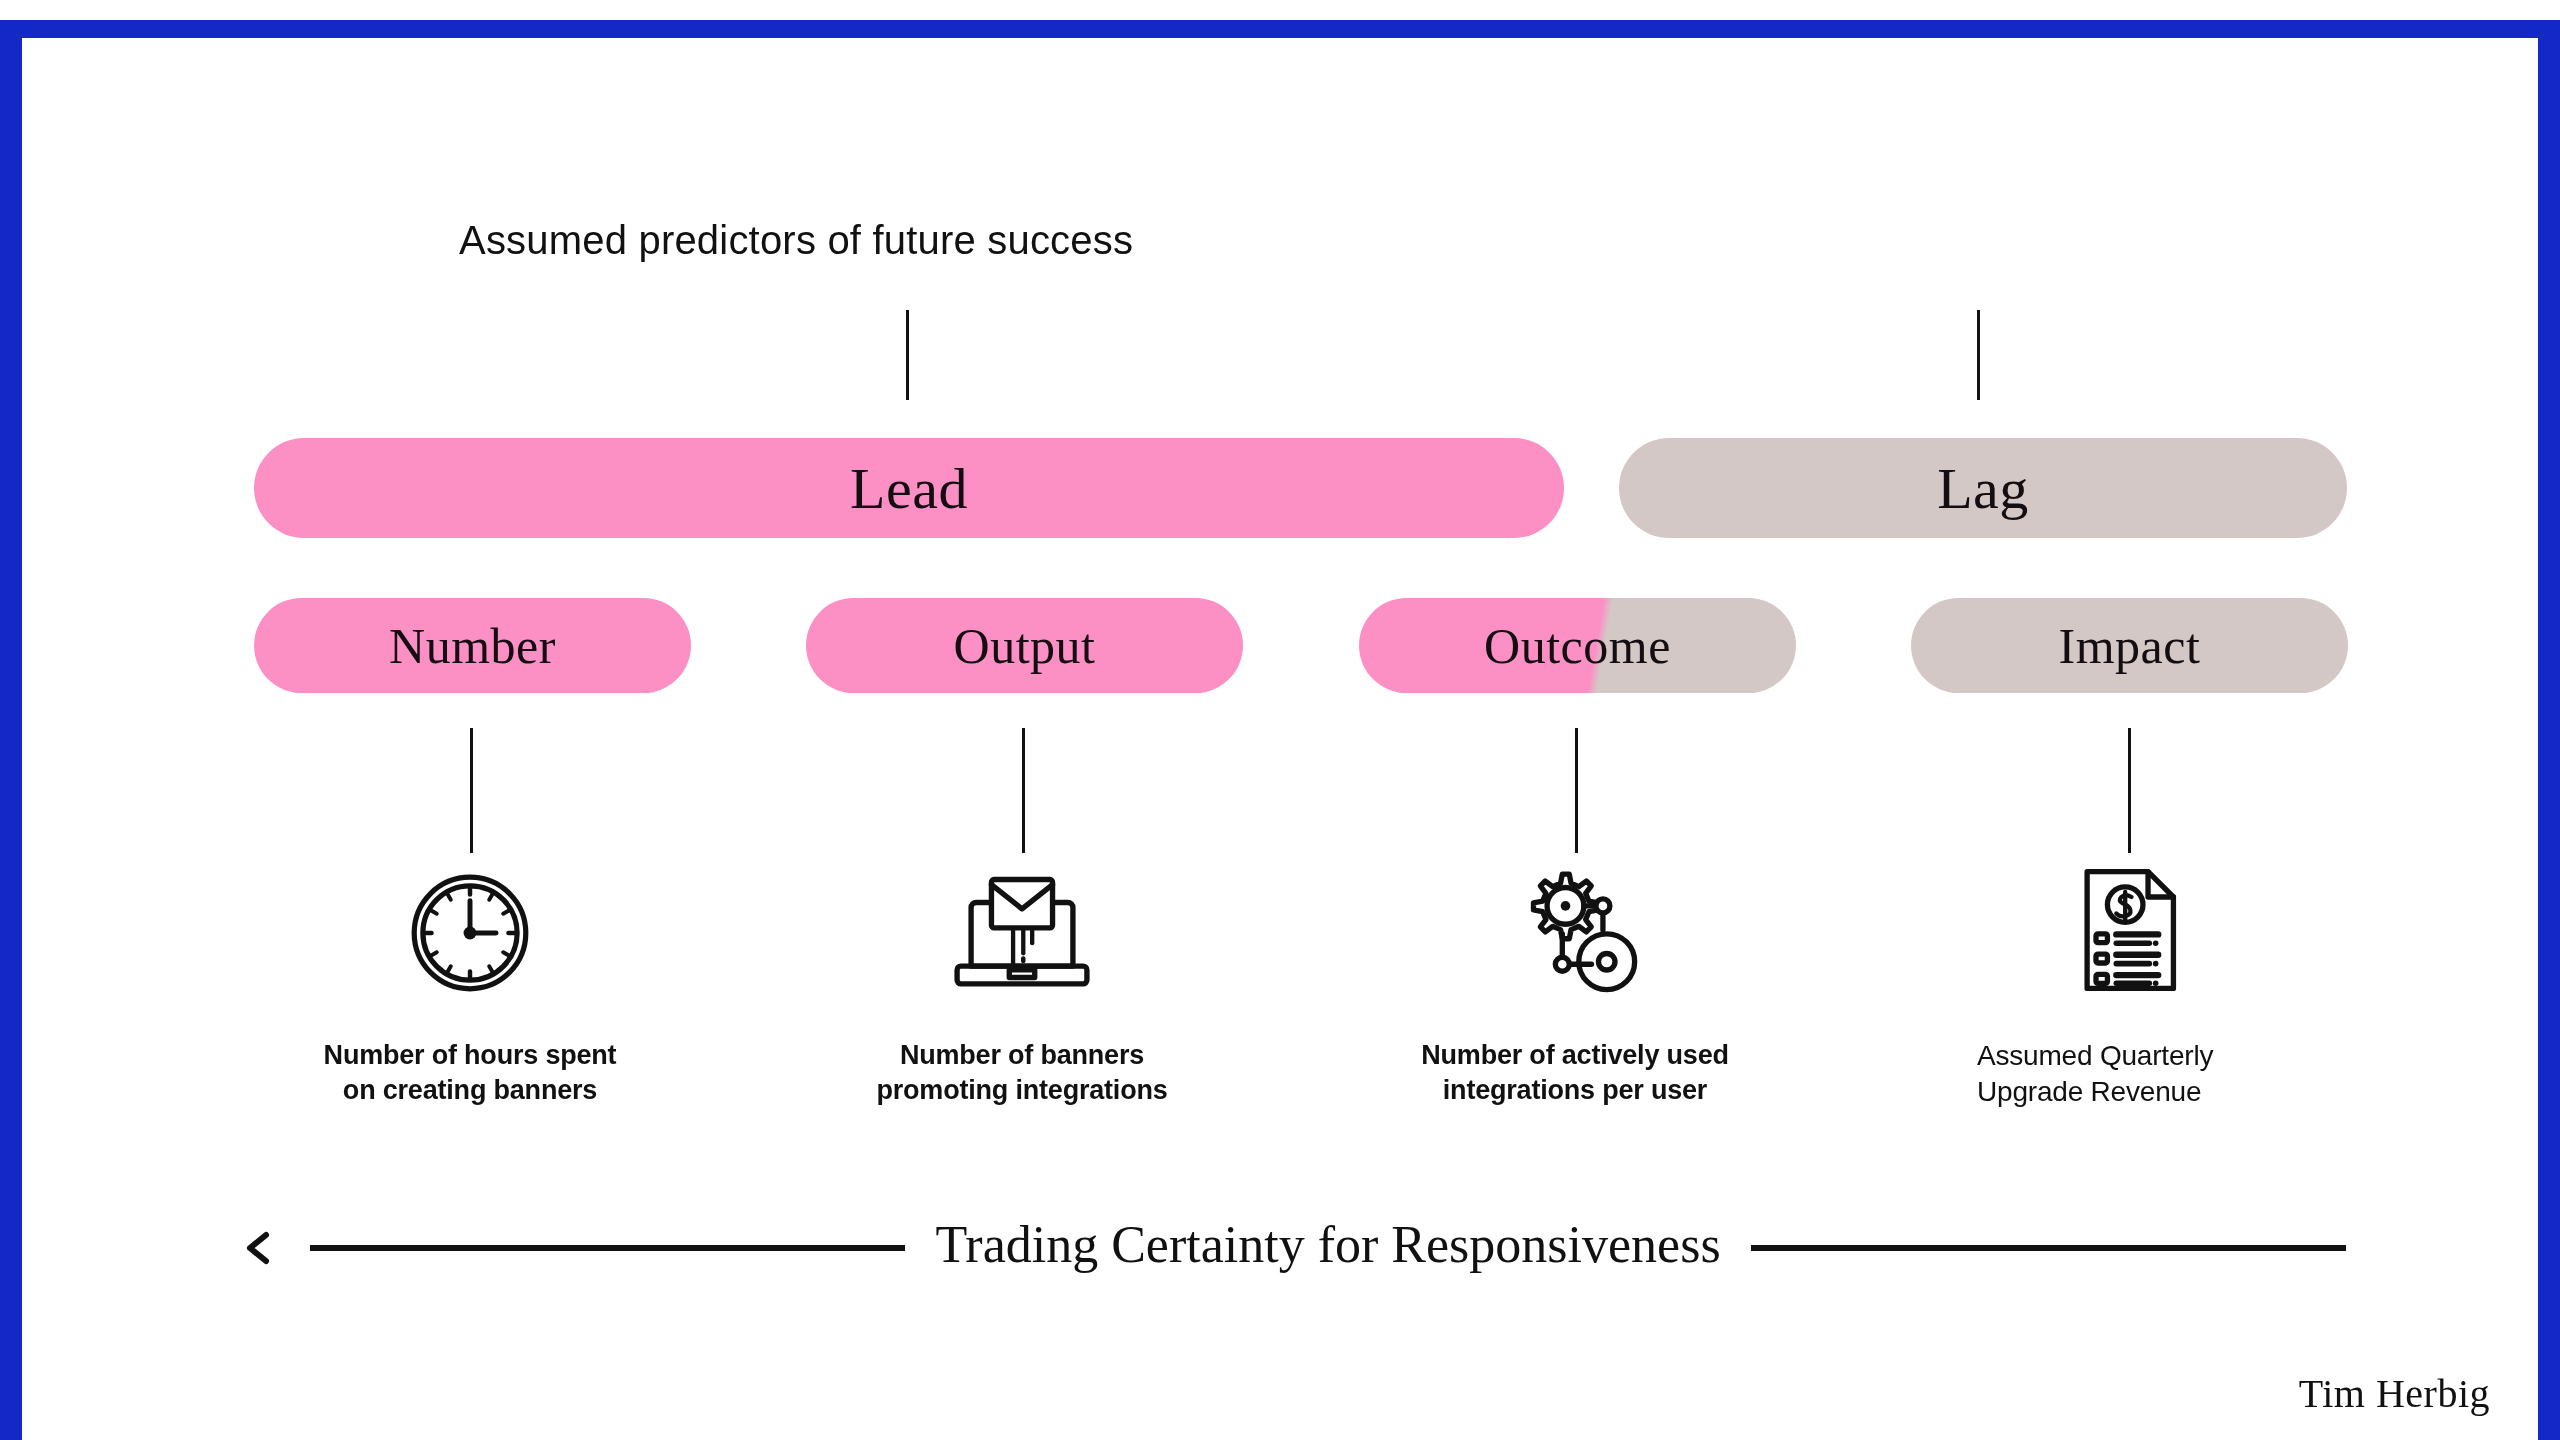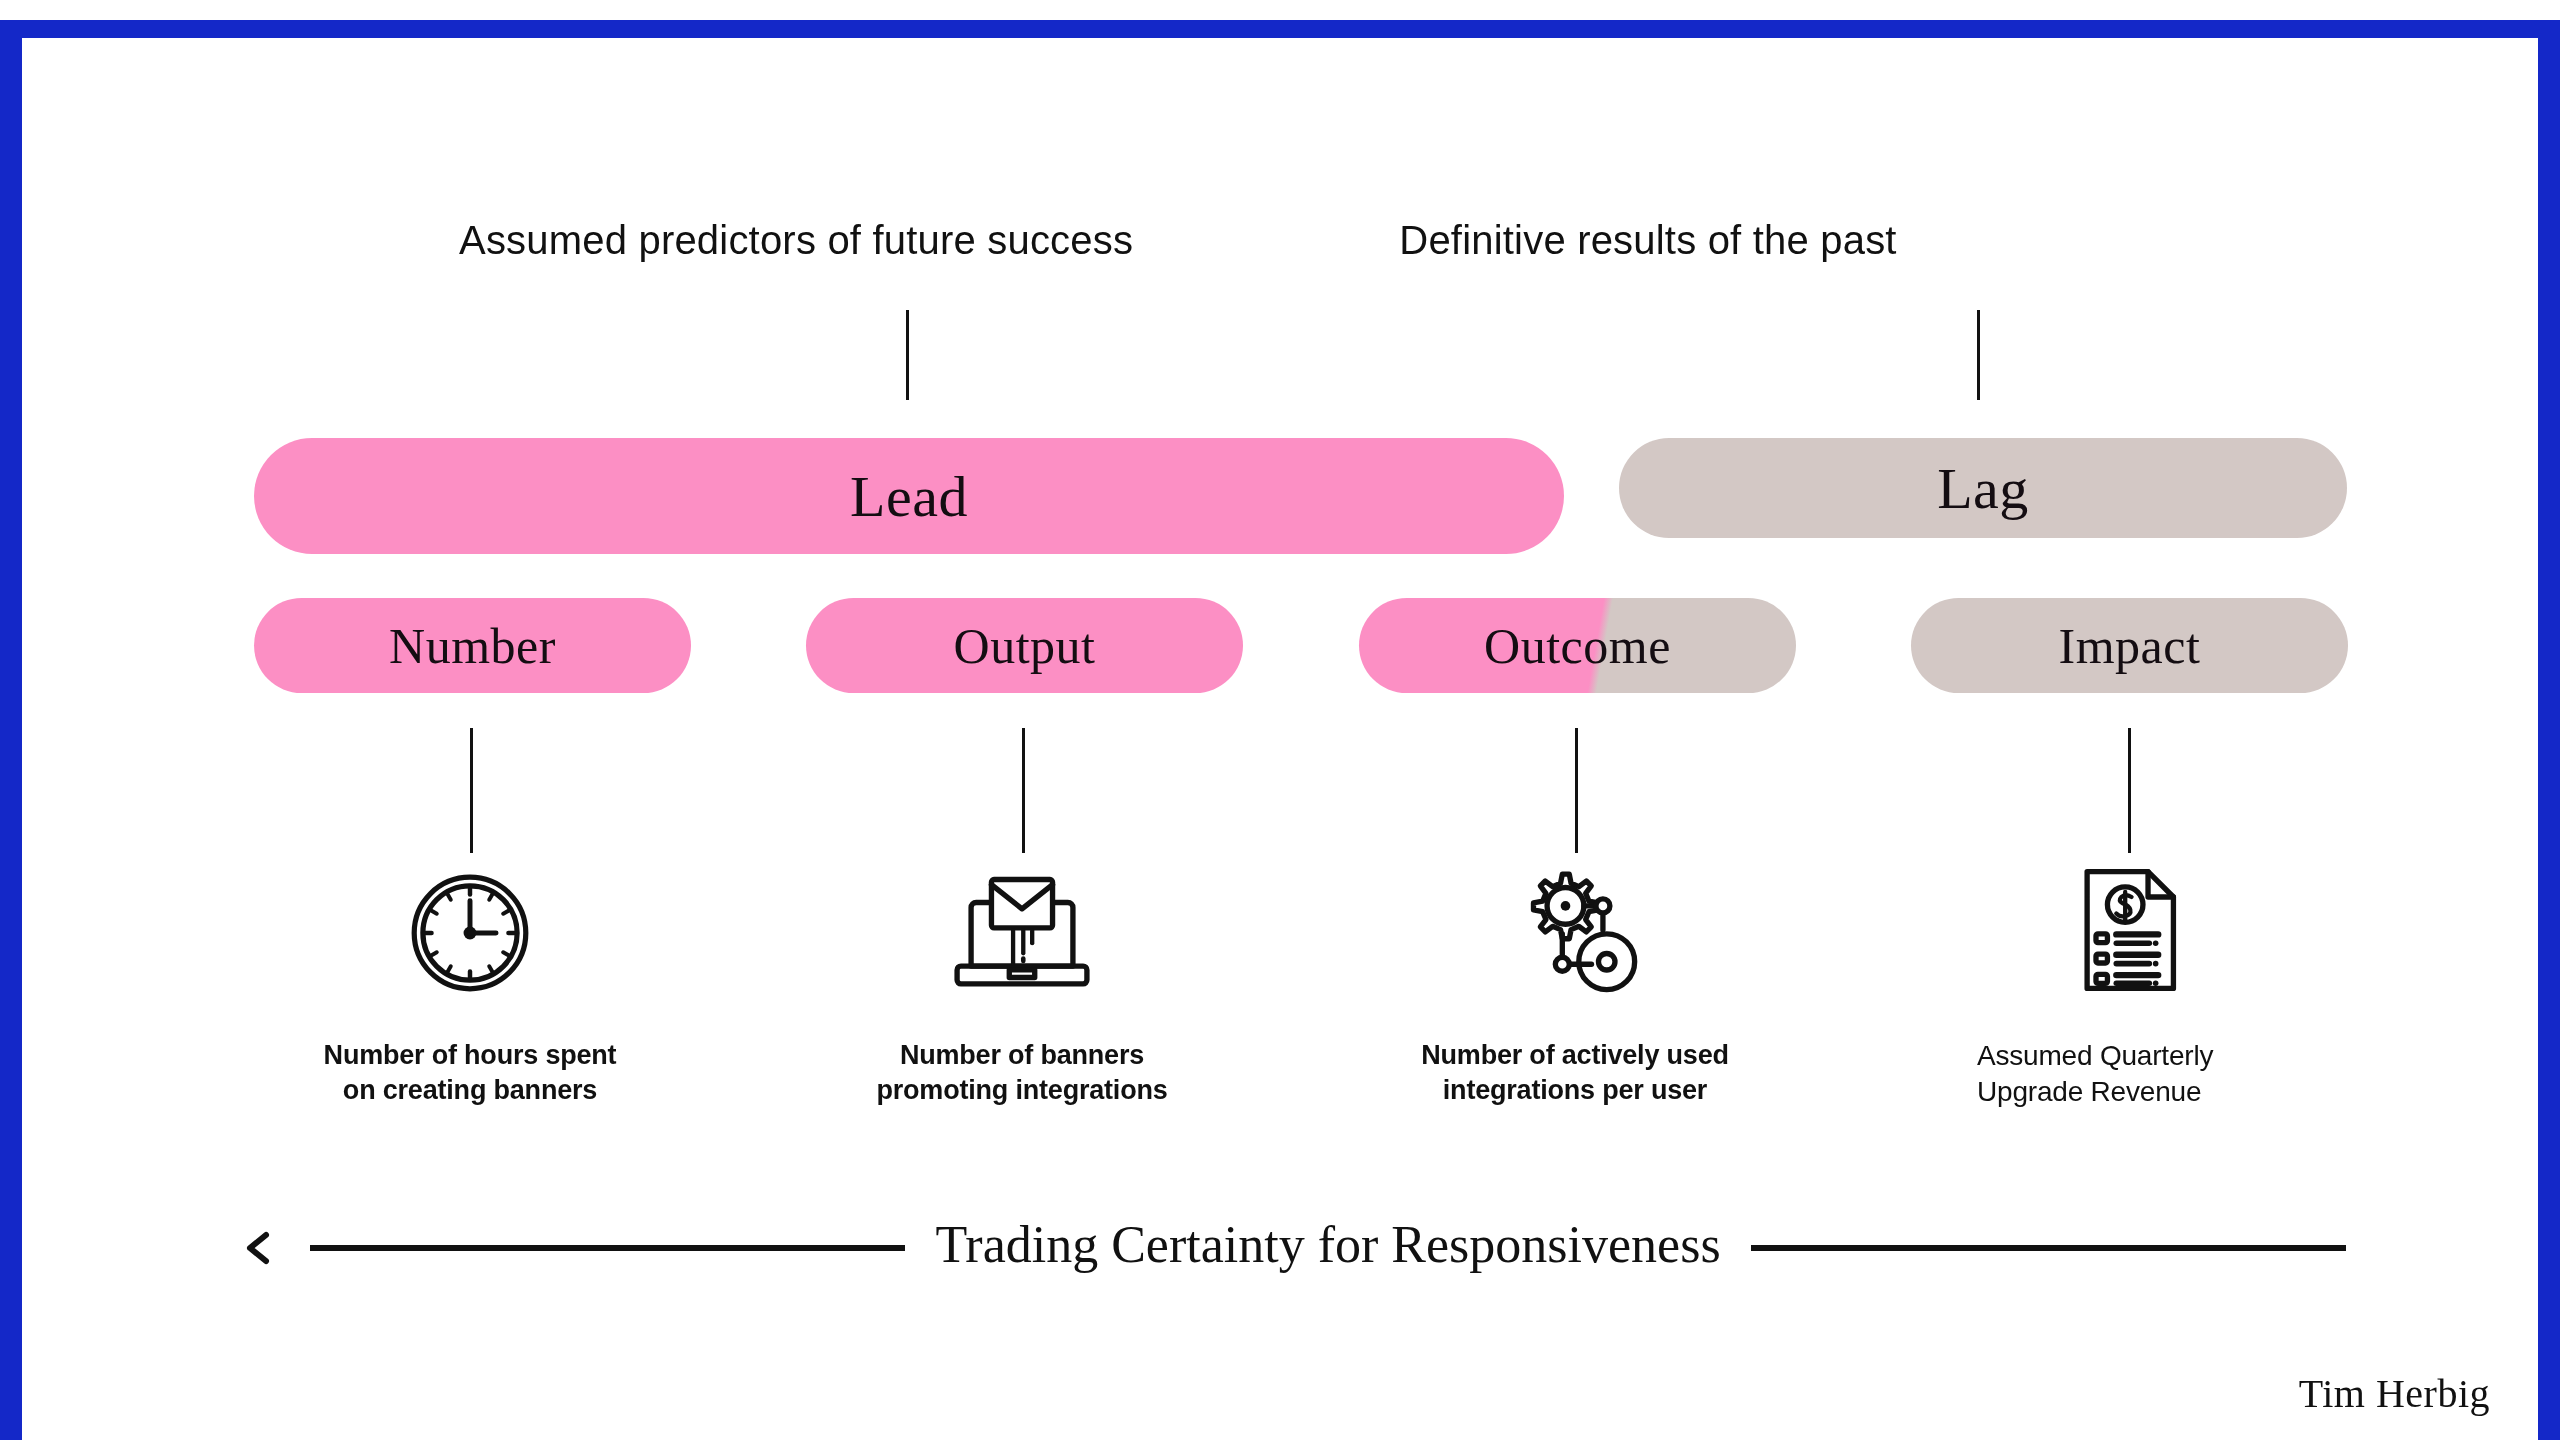--- a/index.html
+++ b/index.html
@@ -71,21 +71,21 @@
     font-weight: 400;
     color: #140d12;
     letter-spacing: 0.5px;
     overflow: hidden;
   }
   .pill-pink { background: #fc8fc4; }
   .pill-gray { background: #d3c8c5; }
 
   
   #pill-lead {
-    left: 232px; top: 400px; width: 1310px; height: 116px;
+    left: 232px; top: 400px; width: 1310px; height: 100px;
     font-size: 58px;
     align-items: center;
   }
   #pill-lag {
     left: 1597px; top: 400px; width: 728px; height: 100px;
     font-size: 58px;
   }
 
   
   .pill-sm { height: 95px; font-size: 50px; }
@@ -176,21 +176,20 @@
     letter-spacing: 0.5px;
   }
 </style>
 </head>
 <body>
 
 <div id="frame">
   <div id="canvas">
 
     <div class="hdr" id="hdr-lead">Assumed predictors of future success</div>
-    <div class="hdr" id="hdr-lag">Definitive results of the past</div>
 
     <div class="vline" id="vl-lead"></div>
     <div class="vline" id="vl-lag"></div>
 
     <div class="pill pill-pink" id="pill-lead">
       <span class="pill-label">Lead</span>
     </div>
     <div class="pill pill-gray" id="pill-lag">
       <span class="pill-label">Lag</span>
     </div>

